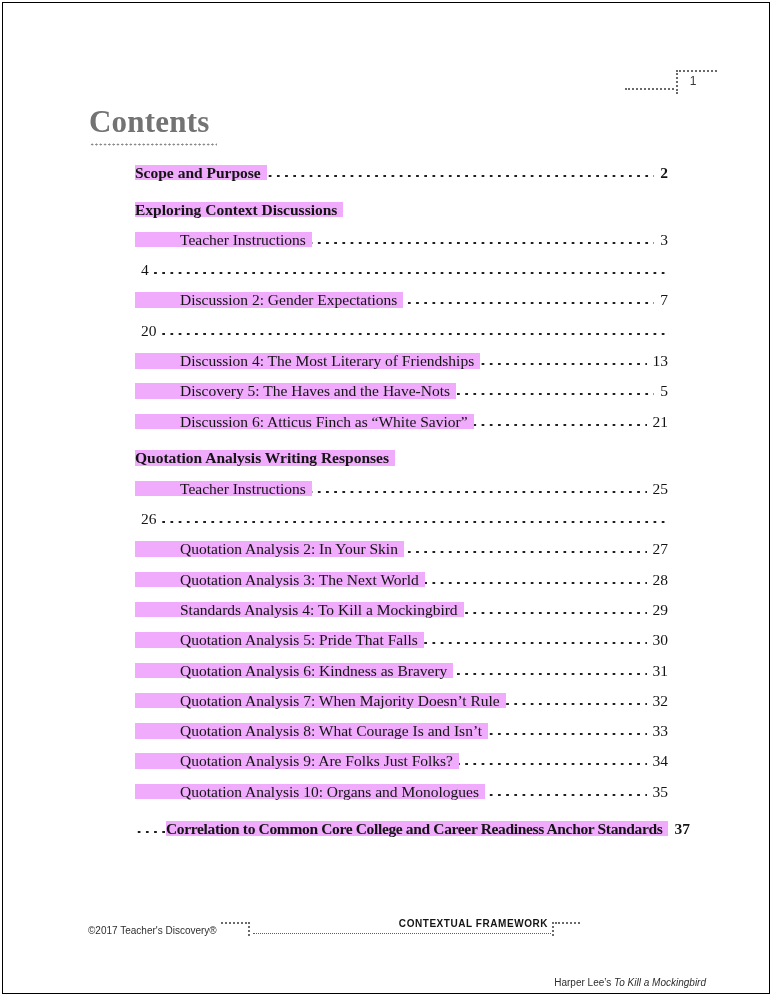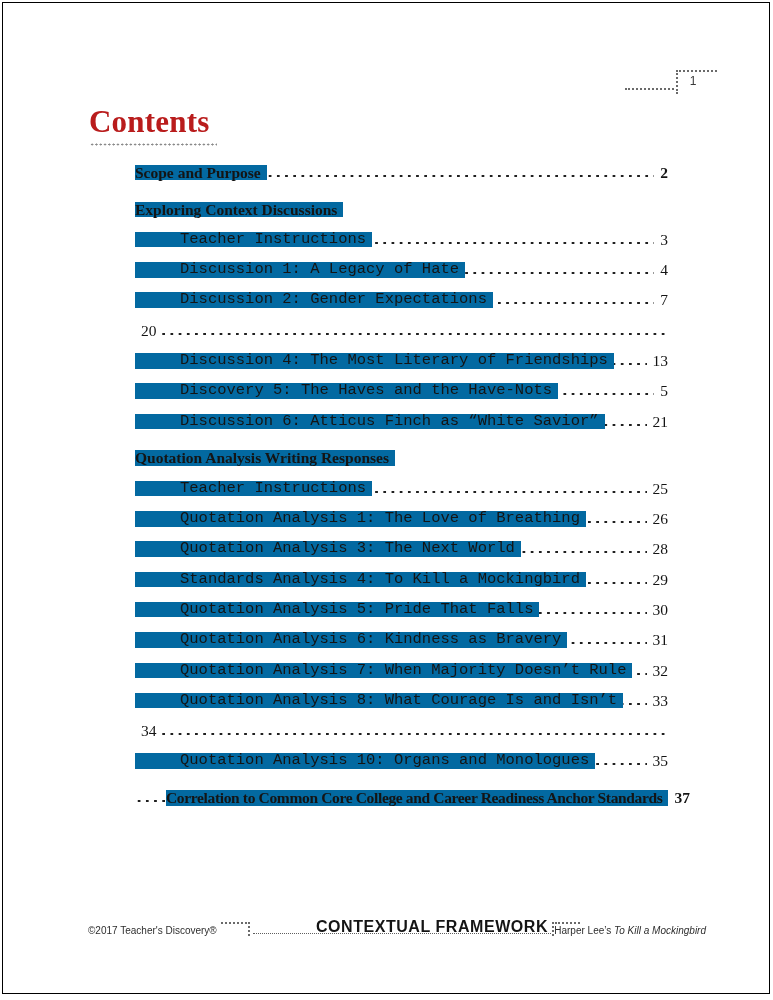--- a/index.html
+++ b/index.html
@@ -22,41 +22,41 @@
   .pn-top{position:absolute;left:679px;top:70px;width:38px;border-top:2px dotted #6a6a6a;}
   .pn-num{
     position:absolute;left:679px;top:74px;width:28px;text-align:center;
     font-family:"Liberation Sans","DejaVu Sans",sans-serif;
     font-size:12px;color:#3a3a3a;
   }
   
   .title-block{position:absolute;left:89px;top:104px;}
   .title-block h1{
     margin:0;font-size:31px;line-height:36px;font-weight:bold;
-    letter-spacing:0.2px;color:#b91c1c;
+    letter-spacing:0.2px;color:#737373;
   }
   .title-underline{
     margin-top:3px;margin-left:1px;width:127px;height:3px;
     background-image:radial-gradient(circle,#8a8a8a 0.9px,transparent 1.15px);
     background-size:4.3px 3px;background-repeat:repeat-x;background-position:left bottom;
   }
   
   .toc{position:absolute;left:135px;right:105px;top:150px;}
   .toc-row{
     position:relative;display:flex;justify-content:space-between;
     align-items:flex-end;height:30.3px;font-size:15.5px;line-height:1;
   }
   .toc-row.gap{margin-top:6.5px;}
   .toc-row.bold .toc-label,.toc-row.bold .toc-page{font-weight:bold;}
   .toc-row.tight .toc-label{letter-spacing:-0.35px;margin-left:31px;}
   .toc-label{
-    position:relative;z-index:1;background:#0369a1;padding-right:6px;
+    position:relative;z-index:1;background:#f0abfc;padding-right:6px;
     white-space:nowrap;
   }
-  .toc-row.lvl2 .toc-label{padding-left:45px;font-family:Liberation Mono, monospace;}
+  .toc-row.lvl2 .toc-label{padding-left:45px;}
   .toc-page{
     position:relative;z-index:1;background:#fff;padding-left:6px;white-space:nowrap;
   }
   .toc-dotline{
     position:absolute;left:0;right:2px;bottom:2.5px;height:4px;z-index:0;
     background-image:radial-gradient(circle,#1f1f1f 1.12px,transparent 1.38px);
     background-size:8.2px 4px;background-repeat:repeat-x;background-position:left bottom;
   }
   
   .footer-item{
@@ -66,25 +66,25 @@
   }
   .f-copy{left:88px;top:925px;}
   .f-raise-l{position:absolute;left:221px;top:922px;width:26px;border-top:2px dotted #6a6a6a;}
   .f-vert-l{position:absolute;left:248px;top:922px;height:14px;border-left:2px dotted #6a6a6a;}
   .f-leader{
     position:absolute;left:253px;top:933px;width:298px;
     border-top:1.8px dotted #5f5f5f;
   }
   .f-series{
     right:225px;top:918px;font-weight:bold;letter-spacing:0.55px;color:#141414;
-    font-size:16px;
+    font-size:10px;
   }
   .f-vert-r{position:absolute;left:552px;top:922px;height:14px;border-left:2px dotted #6a6a6a;}
   .f-raise-r{position:absolute;left:555px;top:922px;width:25px;border-top:2px dotted #6a6a6a;}
-  .f-book{right:67px;top:925px;margin-left:28px;}
+  .f-book{right:67px;top:977px;margin-left:28px;}
   .f-book i{font-style:italic;}
 </style>
 </head>
 <body>
 
 <div class="page">
   <div class="frame"></div>
 
   <div class="pn-lead"></div>
   <div class="pn-vert"></div>
@@ -105,21 +105,20 @@
       <div class="toc-row bold no-page gap">
       <span class="toc-label">Exploring Context Discussions</span>
 
     </div>
       <div class="toc-row lvl2">
       <span class="toc-label">Teacher Instructions</span>
       <span class="toc-dotline"></span>
       <span class="toc-page">3</span>
     </div>
       <div class="toc-row lvl2">
-      <span class="toc-label">Discussion 1: A Legacy of Hate</span>
       <span class="toc-dotline"></span>
       <span class="toc-page">4</span>
     </div>
       <div class="toc-row lvl2">
       <span class="toc-label">Discussion 2: Gender Expectations</span>
       <span class="toc-dotline"></span>
       <span class="toc-page">7</span>
     </div>
       <div class="toc-row lvl2">
       <span class="toc-dotline"></span>
@@ -143,25 +142,29 @@
       <div class="toc-row bold no-page gap">
       <span class="toc-label">Quotation Analysis Writing Responses</span>
 
     </div>
       <div class="toc-row lvl2">
       <span class="toc-label">Teacher Instructions</span>
       <span class="toc-dotline"></span>
       <span class="toc-page">25</span>
     </div>
       <div class="toc-row lvl2">
-      <span class="toc-label">Quotation Analysis 1: The Love of Breathing</span>
       <span class="toc-dotline"></span>
       <span class="toc-page">26</span>
     </div>
       <div class="toc-row lvl2">
+      <span class="toc-label">Quotation Analysis 2: In Your Skin</span>
+      <span class="toc-dotline"></span>
+      <span class="toc-page">27</span>
+    </div>
+      <div class="toc-row lvl2">
       <span class="toc-label">Quotation Analysis 3: The Next World</span>
       <span class="toc-dotline"></span>
       <span class="toc-page">28</span>
     </div>
       <div class="toc-row lvl2">
       <span class="toc-label">Standards Analysis 4: To Kill a Mockingbird</span>
       <span class="toc-dotline"></span>
       <span class="toc-page">29</span>
     </div>
       <div class="toc-row lvl2">
@@ -178,20 +181,21 @@
       <span class="toc-label">Quotation Analysis 7: When Majority Doesn’t Rule</span>
       <span class="toc-dotline"></span>
       <span class="toc-page">32</span>
     </div>
       <div class="toc-row lvl2">
       <span class="toc-label">Quotation Analysis 8: What Courage Is and Isn’t</span>
       <span class="toc-dotline"></span>
       <span class="toc-page">33</span>
     </div>
       <div class="toc-row lvl2">
+      <span class="toc-label">Quotation Analysis 9: Are Folks Just Folks?</span>
       <span class="toc-dotline"></span>
       <span class="toc-page">34</span>
     </div>
       <div class="toc-row lvl2">
       <span class="toc-label">Quotation Analysis 10: Organs and Monologues</span>
       <span class="toc-dotline"></span>
       <span class="toc-page">35</span>
     </div>
       <div class="toc-row bold gap tight">
       <span class="toc-label">Correlation to Common Core College and Career Readiness Anchor Standards</span>

